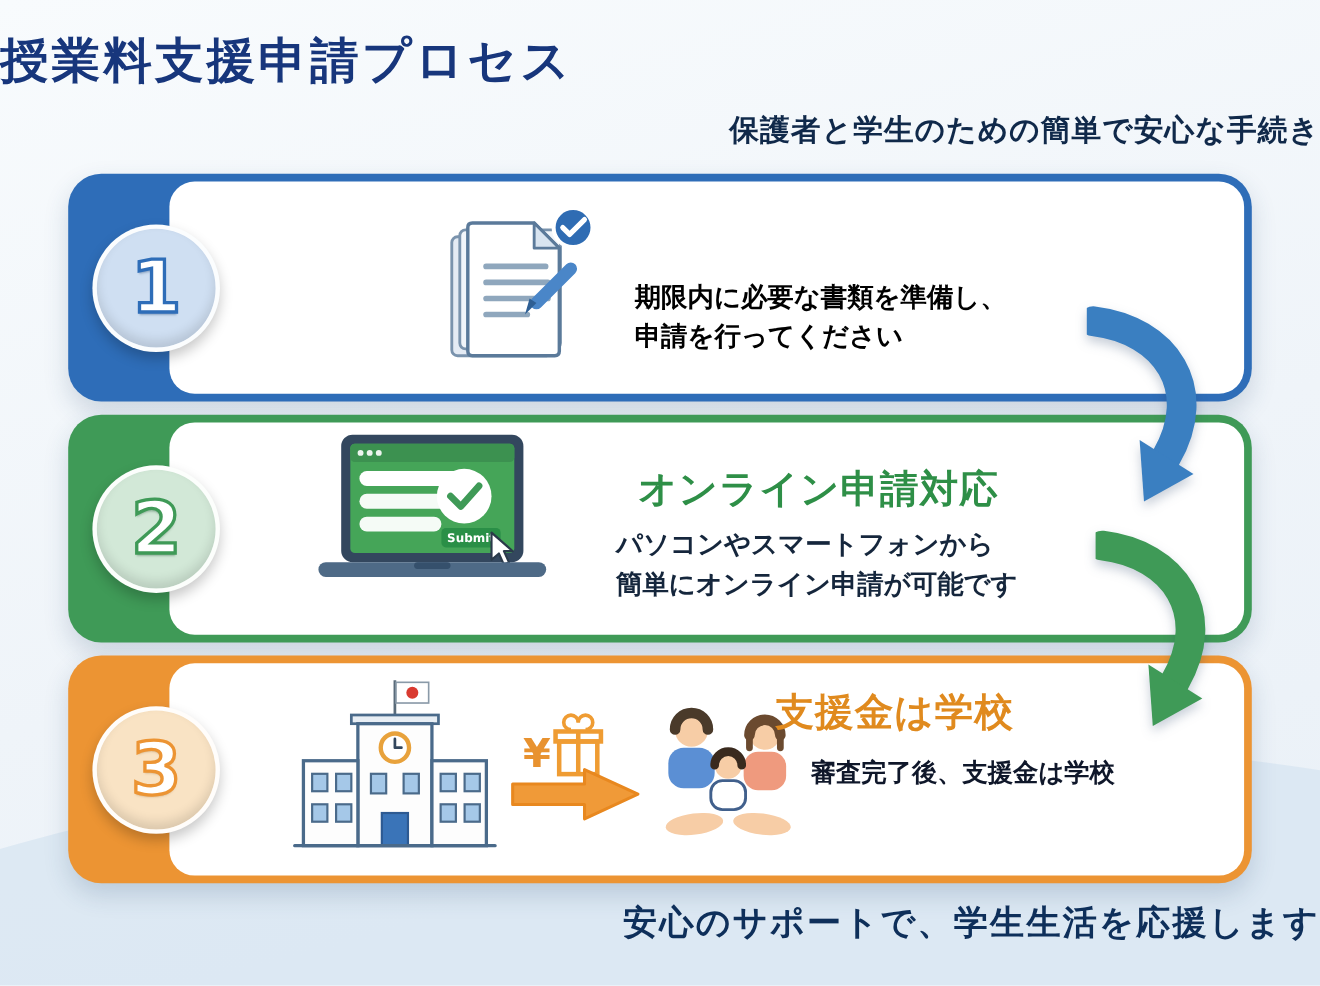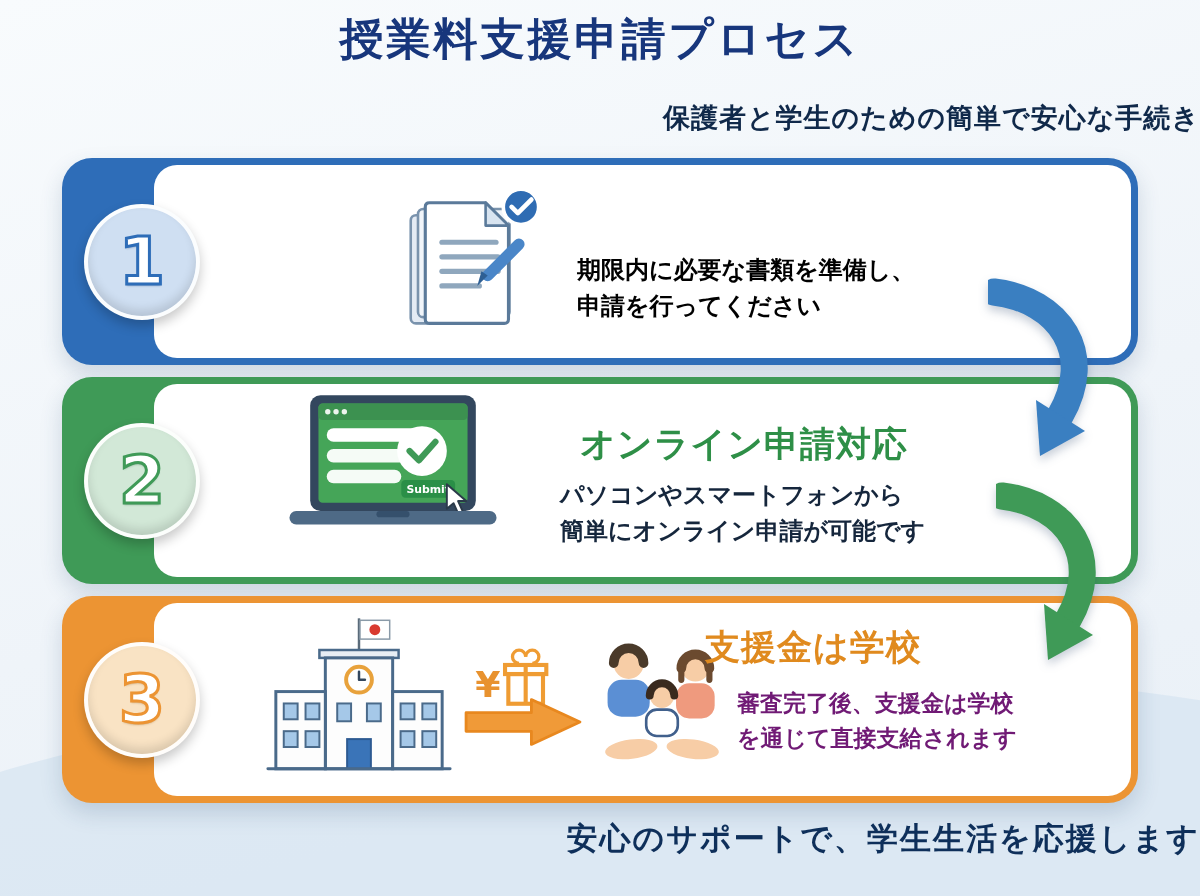--- a/index.html
+++ b/index.html
@@ -10,21 +10,21 @@
   .page{
     position:relative;width:1200px;height:896px;overflow:hidden;
     background:linear-gradient(165deg,#f8fbfd 0%,#eff4f9 55%,#e9f0f7 100%);
   }
   .bg-curve{
     position:absolute;left:-320px;bottom:-300px;width:1900px;height:520px;
     background:#d9e6f2;border-radius:100% 100% 0 0/100% 100% 0 0;
     transform:rotate(-3deg);opacity:.85;
   }
   .title{
-    position:absolute;top:10px;left:0;width:100%;text-align:center;
+    position:absolute;top:26px;left:0;width:100%;text-align:left;
     font-size:44px;font-weight:800;color:#17367c;letter-spacing:3px;margin:0;
   }
   .subtitle{
     position:absolute;top:100px;left:0;width:100%;text-align:right;
     font-size:27px;font-weight:700;color:#10294a;letter-spacing:1px;margin:0;
   }
   .card{
     position:absolute;left:62px;width:1076px;height:207px;border-radius:30px;
     box-shadow:0 10px 22px rgba(40,70,110,.18);z-index:2;
   }
@@ -55,21 +55,21 @@
   .yengift{left:396px;top:50px;width:104px;height:66px;}
   .oarrow{left:392px;top:98px;width:138px;height:56px;}
   .family{left:521px;top:26px;width:158px;height:156px;}
   .heading{position:absolute;margin:0;font-size:35px;font-weight:800;z-index:4;letter-spacing:1px;}
   .body{position:absolute;margin:0;font-size:24px;font-weight:700;line-height:1.5;z-index:4;}
   .card1 .heading{left:515px;top:36px;color:#1d4f9e;}
   .card1 .body{left:515px;top:94px;color:#000000;}
   .card2 .heading{left:518px;top:44px;color:#2e8f47;}
   .card2 .body{left:498px;top:100px;color:#15263c;}
   .card3 .heading{left:643px;top:28px;color:#e08a1e;}
-  .card3 .body{left:675px;top:90px;color:#701a75;font-size:23px;}
+  .card3 .body{left:675px;top:90px;color:#0f172a;font-size:23px;}
   .flow-arrow{position:absolute;z-index:6;filter:drop-shadow(0 5px 5px rgba(30,60,100,.25));}
   .flow1{left:988px;top:274px;width:120px;height:195px;}
   .flow2{left:996px;top:478px;width:120px;height:195px;}
   .footer{
     position:absolute;top:818px;left:0;width:100%;text-align:right;
     font-size:31px;font-weight:800;color:#0e2f5a;letter-spacing:2px;margin:0;z-index:3;
   }
   svg{display:block;width:100%;height:100%;}
   svg text{font-family:"DejaVu Sans","Liberation Sans",sans-serif;}
 </style>
@@ -211,21 +211,20 @@
         <path d="M76 70 a14 14 0 0 1 28 0" fill="none" stroke="#3a2a1e" stroke-width="9" stroke-linecap="round"></path>
         <rect x="72" y="86" width="36" height="30" rx="12" fill="#ffffff" stroke="#41608c" stroke-width="3"></rect>
         <ellipse cx="55" cy="131" rx="30" ry="11" fill="#f7cda6" transform="rotate(-7 55 131)"></ellipse>
         <ellipse cx="125" cy="131" rx="30" ry="11" fill="#f7cda6" transform="rotate(7 125 131)"></ellipse>
       </svg>
     </div>
 
     <h2 class="heading">支援金は学校</h2>
     <p class="body">
       <span>審査完了後、支援金は学校</span><br>
-      <span>を通じて直接支給されます</span>
     </p>
   </section>
 
   <div class="flow-arrow flow1">
     <svg viewBox="0 0 120 195">
       <path d="M6 18 C 72 26, 108 80, 72 142" fill="none" stroke="#3a7fc1" stroke-width="27" stroke-linecap="round"></path>
       <polygon points="52,182 97,157 48,126" fill="#3a7fc1"></polygon>
     </svg>
   </div>
   <div class="flow-arrow flow2">

